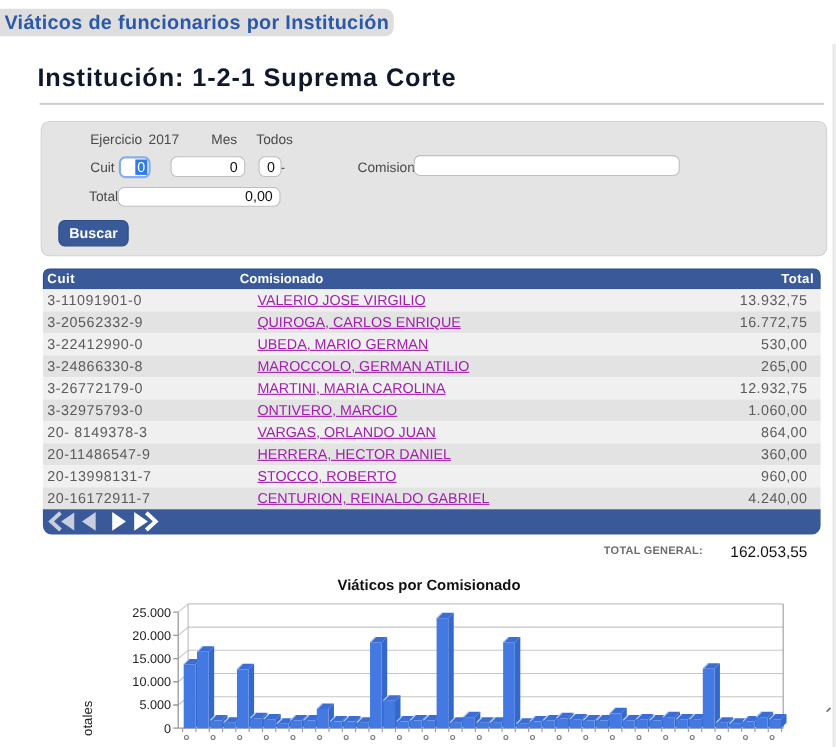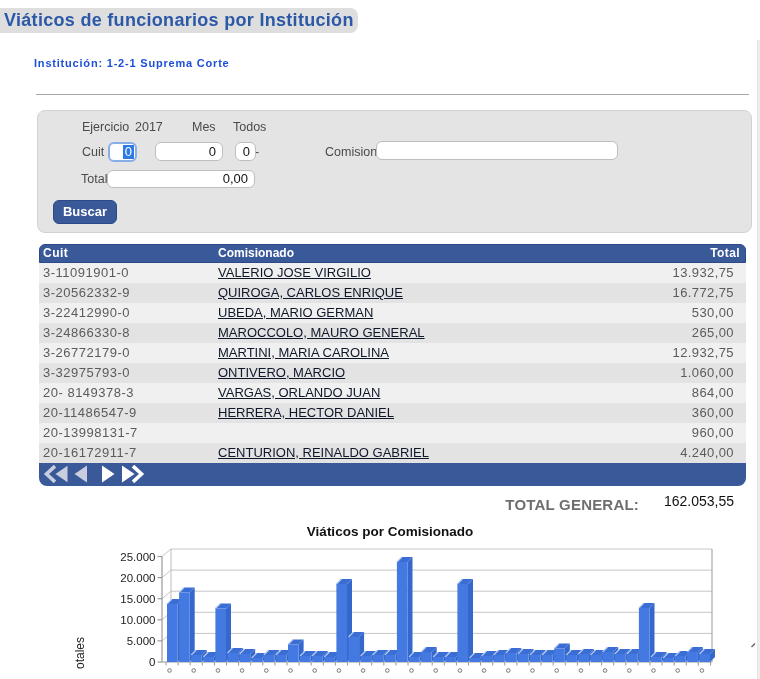--- a/index.html
+++ b/index.html
@@ -1,42 +1,42 @@
 <!DOCTYPE html>
 <html><head><meta charset="utf-8">
 <style>
 * { margin:0; padding:0; box-sizing:border-box; }
 html,body { width:760px; height:679px; background:#fff;
   font-family:"Liberation Sans", sans-serif; overflow:hidden; position:relative; }
 .abs { position:absolute; }
 .title { left:0; top:8px; width:358px; height:25px; background:#DEDEDE;
   border-radius:0 8px 8px 0; color:#2B58A7; font-size:18px; font-weight:bold;
   line-height:25px; padding-left:4px; letter-spacing:0.3px; }
-.subtitle { left:34px; top:57px; font-size:11px; font-weight:bold; color:#1d4ed8; letter-spacing:0.8px; }
+.subtitle { left:34px; top:57px; font-size:23px; font-weight:bold; color:#0f172a; letter-spacing:0.8px; }
 .hr1 { left:36px; top:94px; width:713px; height:1px; background:#A8A8A8; }
 .panel { left:37px; top:110px; width:715px; height:123px; background:#E4E4E4;
   border:1px solid #D2D2D2; border-radius:8px; }
 .lbl { position:absolute; font-size:12.5px; color:#4A4A4A;margin-left:28px; }
 .inp { position:absolute; background:#fff; border:1px solid #BEBEBE; border-radius:6px;
   font-size:13px; color:#111; }
 .btn { left:53px; top:200px; width:64px; height:24px; background:#3A5999;
   border:1px solid #2C4A88; border-radius:6px; color:#fff; font-weight:bold;
   font-size:13px; text-align:center; line-height:22px; }
 .thead { left:39px; top:244px; width:707px; height:19px; background:#3A5999;
   border-radius:6px 6px 0 0; border:1px solid #2C4A88; color:#fff;
   font-size:12px; font-weight:bold; line-height:17px; }
 .row { position:absolute; left:39px; width:707px; height:20px; font-size:13px;
   color:#5B5B5B; line-height:20px; }
 .c1 { position:absolute; left:4px; letter-spacing:0.5px; }
 .c2 { position:absolute; left:179px; }
 .c3 { position:absolute; right:12px; letter-spacing:0.4px; }
-.row a { color:#0f172a; text-decoration:underline; }
+.row a { color:#a21caf; text-decoration:underline;margin-left:16px; }
 .pager { left:39px; top:463px; width:707px; height:23px; background:#3A5999;
   border-radius:0 0 8px 8px; }
-.tg-label { top:496px; left:448px; width:191px; text-align:right; font-size:15px;
+.tg-label { top:496px; left:448px; width:191px; text-align:right; font-size:10px;
   font-weight:bold; color:#6E6E6E; letter-spacing:0.2px; }
 .tg-value { top:493px; left:614px; width:120px; text-align:right; font-size:14px;
   color:#111; }
 .smudge { left:757px; top:40px; width:3px; height:639px; background:#EDEDED; border-left:1px solid #E4E4E4; }
 </style></head>
 <body>
 <div class="abs title">Viáticos de funcionarios por Institución</div>
 <div class="abs subtitle">Institución: 1-2-1 Suprema Corte</div>
 <div class="abs hr1"></div>
 <div class="abs smudge"></div>
@@ -73,21 +73,21 @@
     <span class="c2"><a>QUIROGA, CARLOS ENRIQUE</a></span>
     <span class="c3">16.772,75</span>
   </div>
 <div class="row" style="top:303px;background:#F0F0F0">
     <span class="c1">3-22412990-0</span>
     <span class="c2"><a>UBEDA, MARIO GERMAN</a></span>
     <span class="c3">530,00</span>
   </div>
 <div class="row" style="top:323px;background:#E3E3E3">
     <span class="c1">3-24866330-8</span>
-    <span class="c2"><a>MAROCCOLO, MAURO GENERAL</a></span>
+    <span class="c2"><a>MAROCCOLO, GERMAN ATILIO</a></span>
     <span class="c3">265,00</span>
   </div>
 <div class="row" style="top:343px;background:#F0F0F0">
     <span class="c1">3-26772179-0</span>
     <span class="c2"><a>MARTINI, MARIA CAROLINA</a></span>
     <span class="c3">12.932,75</span>
   </div>
 <div class="row" style="top:363px;background:#E3E3E3">
     <span class="c1">3-32975793-0</span>
     <span class="c2"><a>ONTIVERO, MARCIO</a></span>
@@ -98,20 +98,21 @@
     <span class="c2"><a>VARGAS, ORLANDO JUAN</a></span>
     <span class="c3">864,00</span>
   </div>
 <div class="row" style="top:403px;background:#E3E3E3">
     <span class="c1">20-11486547-9</span>
     <span class="c2"><a>HERRERA, HECTOR DANIEL</a></span>
     <span class="c3">360,00</span>
   </div>
 <div class="row" style="top:423px;background:#F0F0F0">
     <span class="c1">20-13998131-7</span>
+    <span class="c2"><a>STOCCO, ROBERTO</a></span>
     <span class="c3">960,00</span>
   </div>
 <div class="row" style="top:443px;background:#E3E3E3">
     <span class="c1">20-16172911-7</span>
     <span class="c2"><a>CENTURION, REINALDO GABRIEL</a></span>
     <span class="c3">4.240,00</span>
   </div>
 <div class="abs pager">
 <svg width="115" height="23" style="position:absolute;left:0;top:0">
   <polyline points="16,3.2 7.5,11 16,18.8" fill="none" stroke="#C8CEE0" stroke-width="3.6"></polyline>

